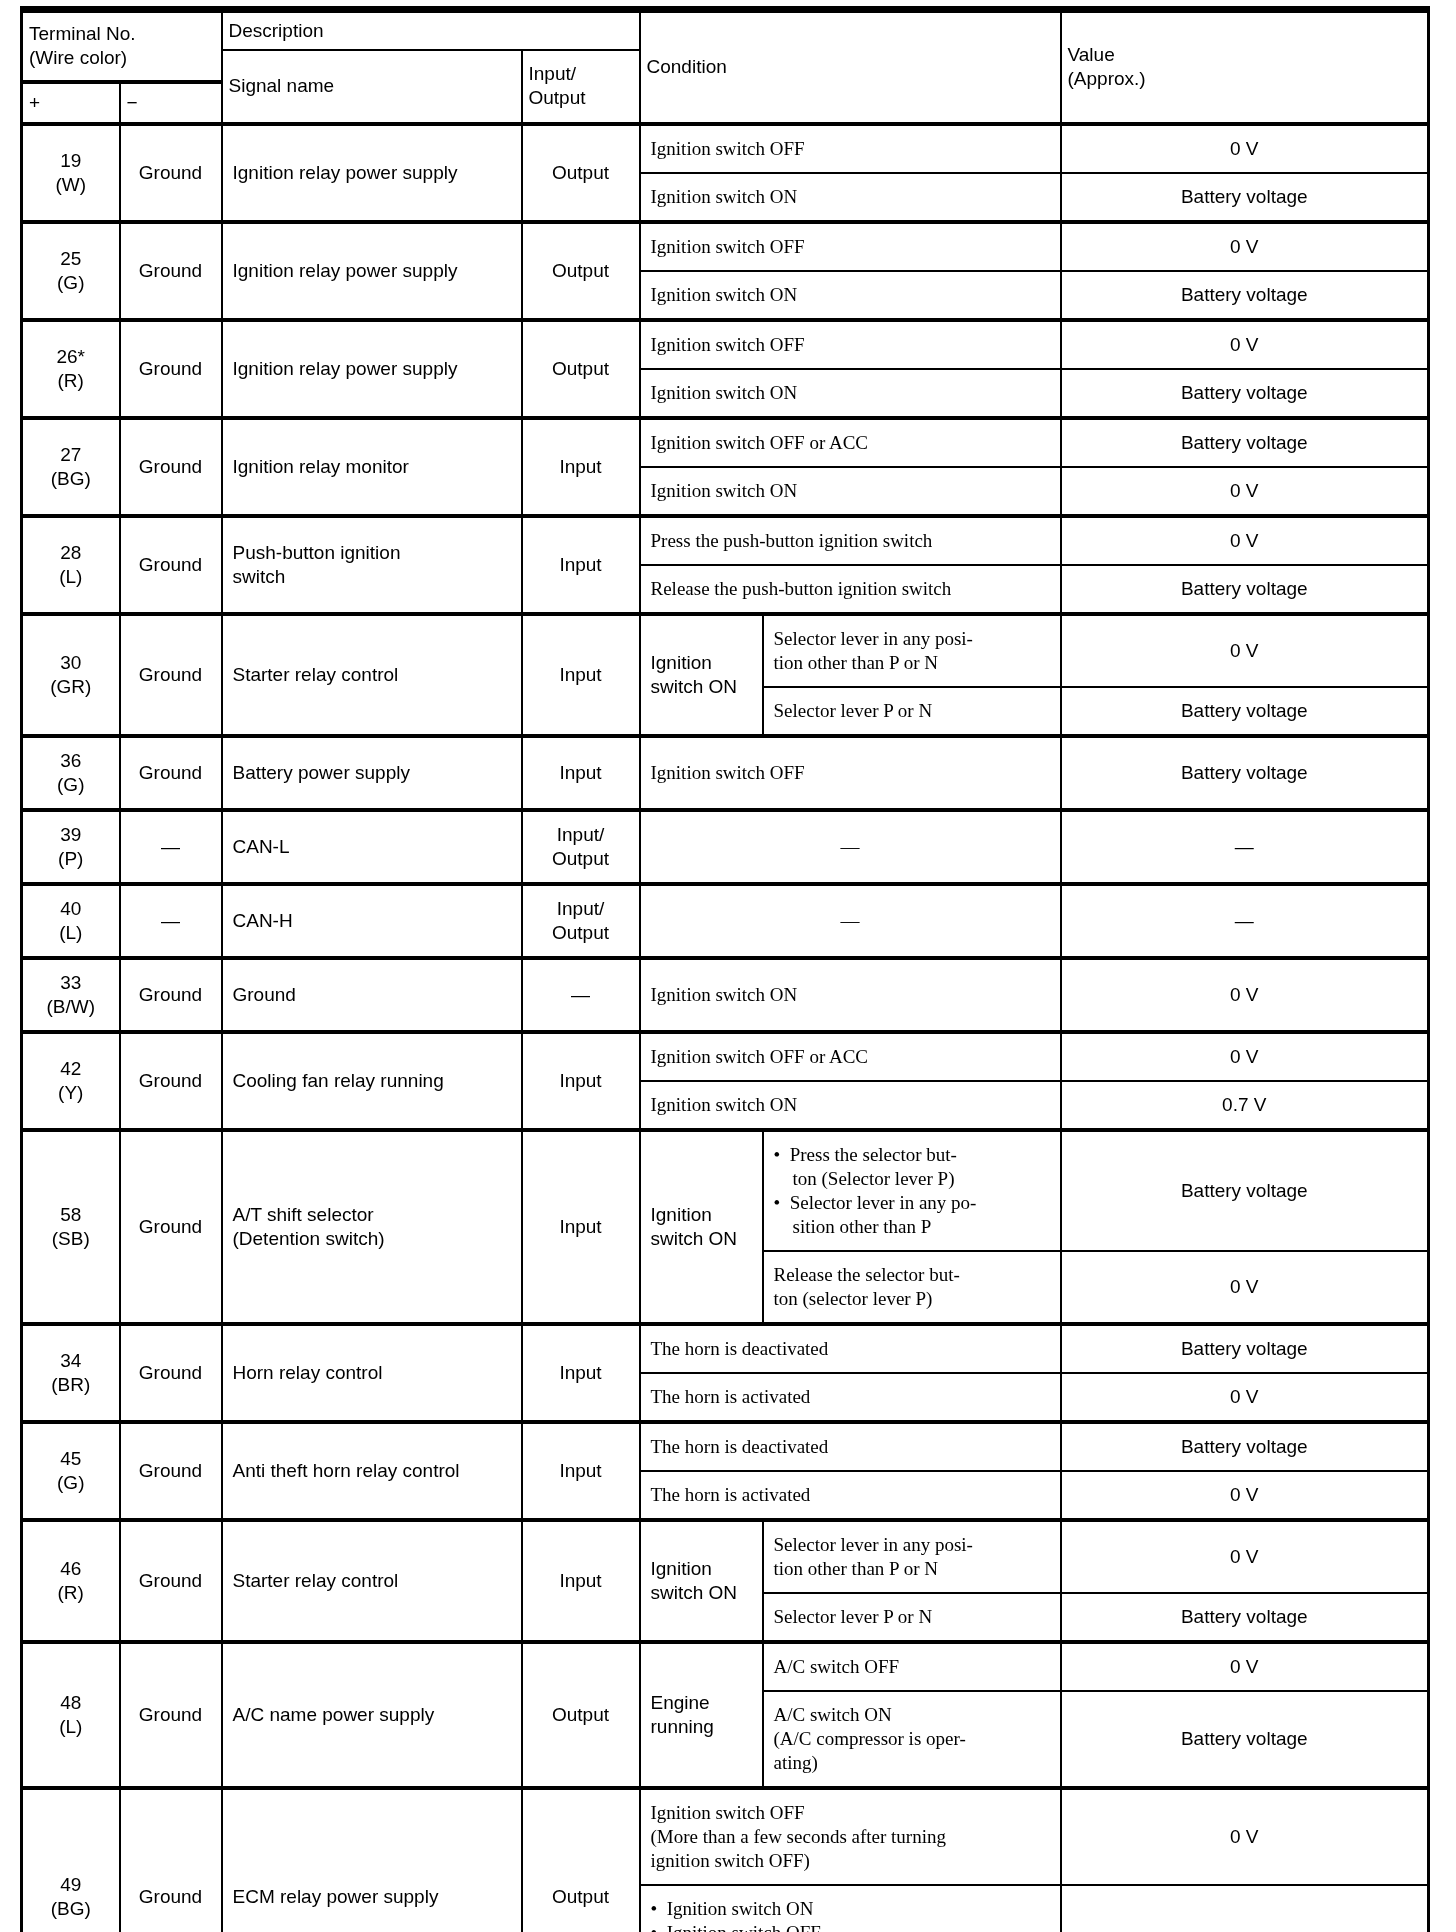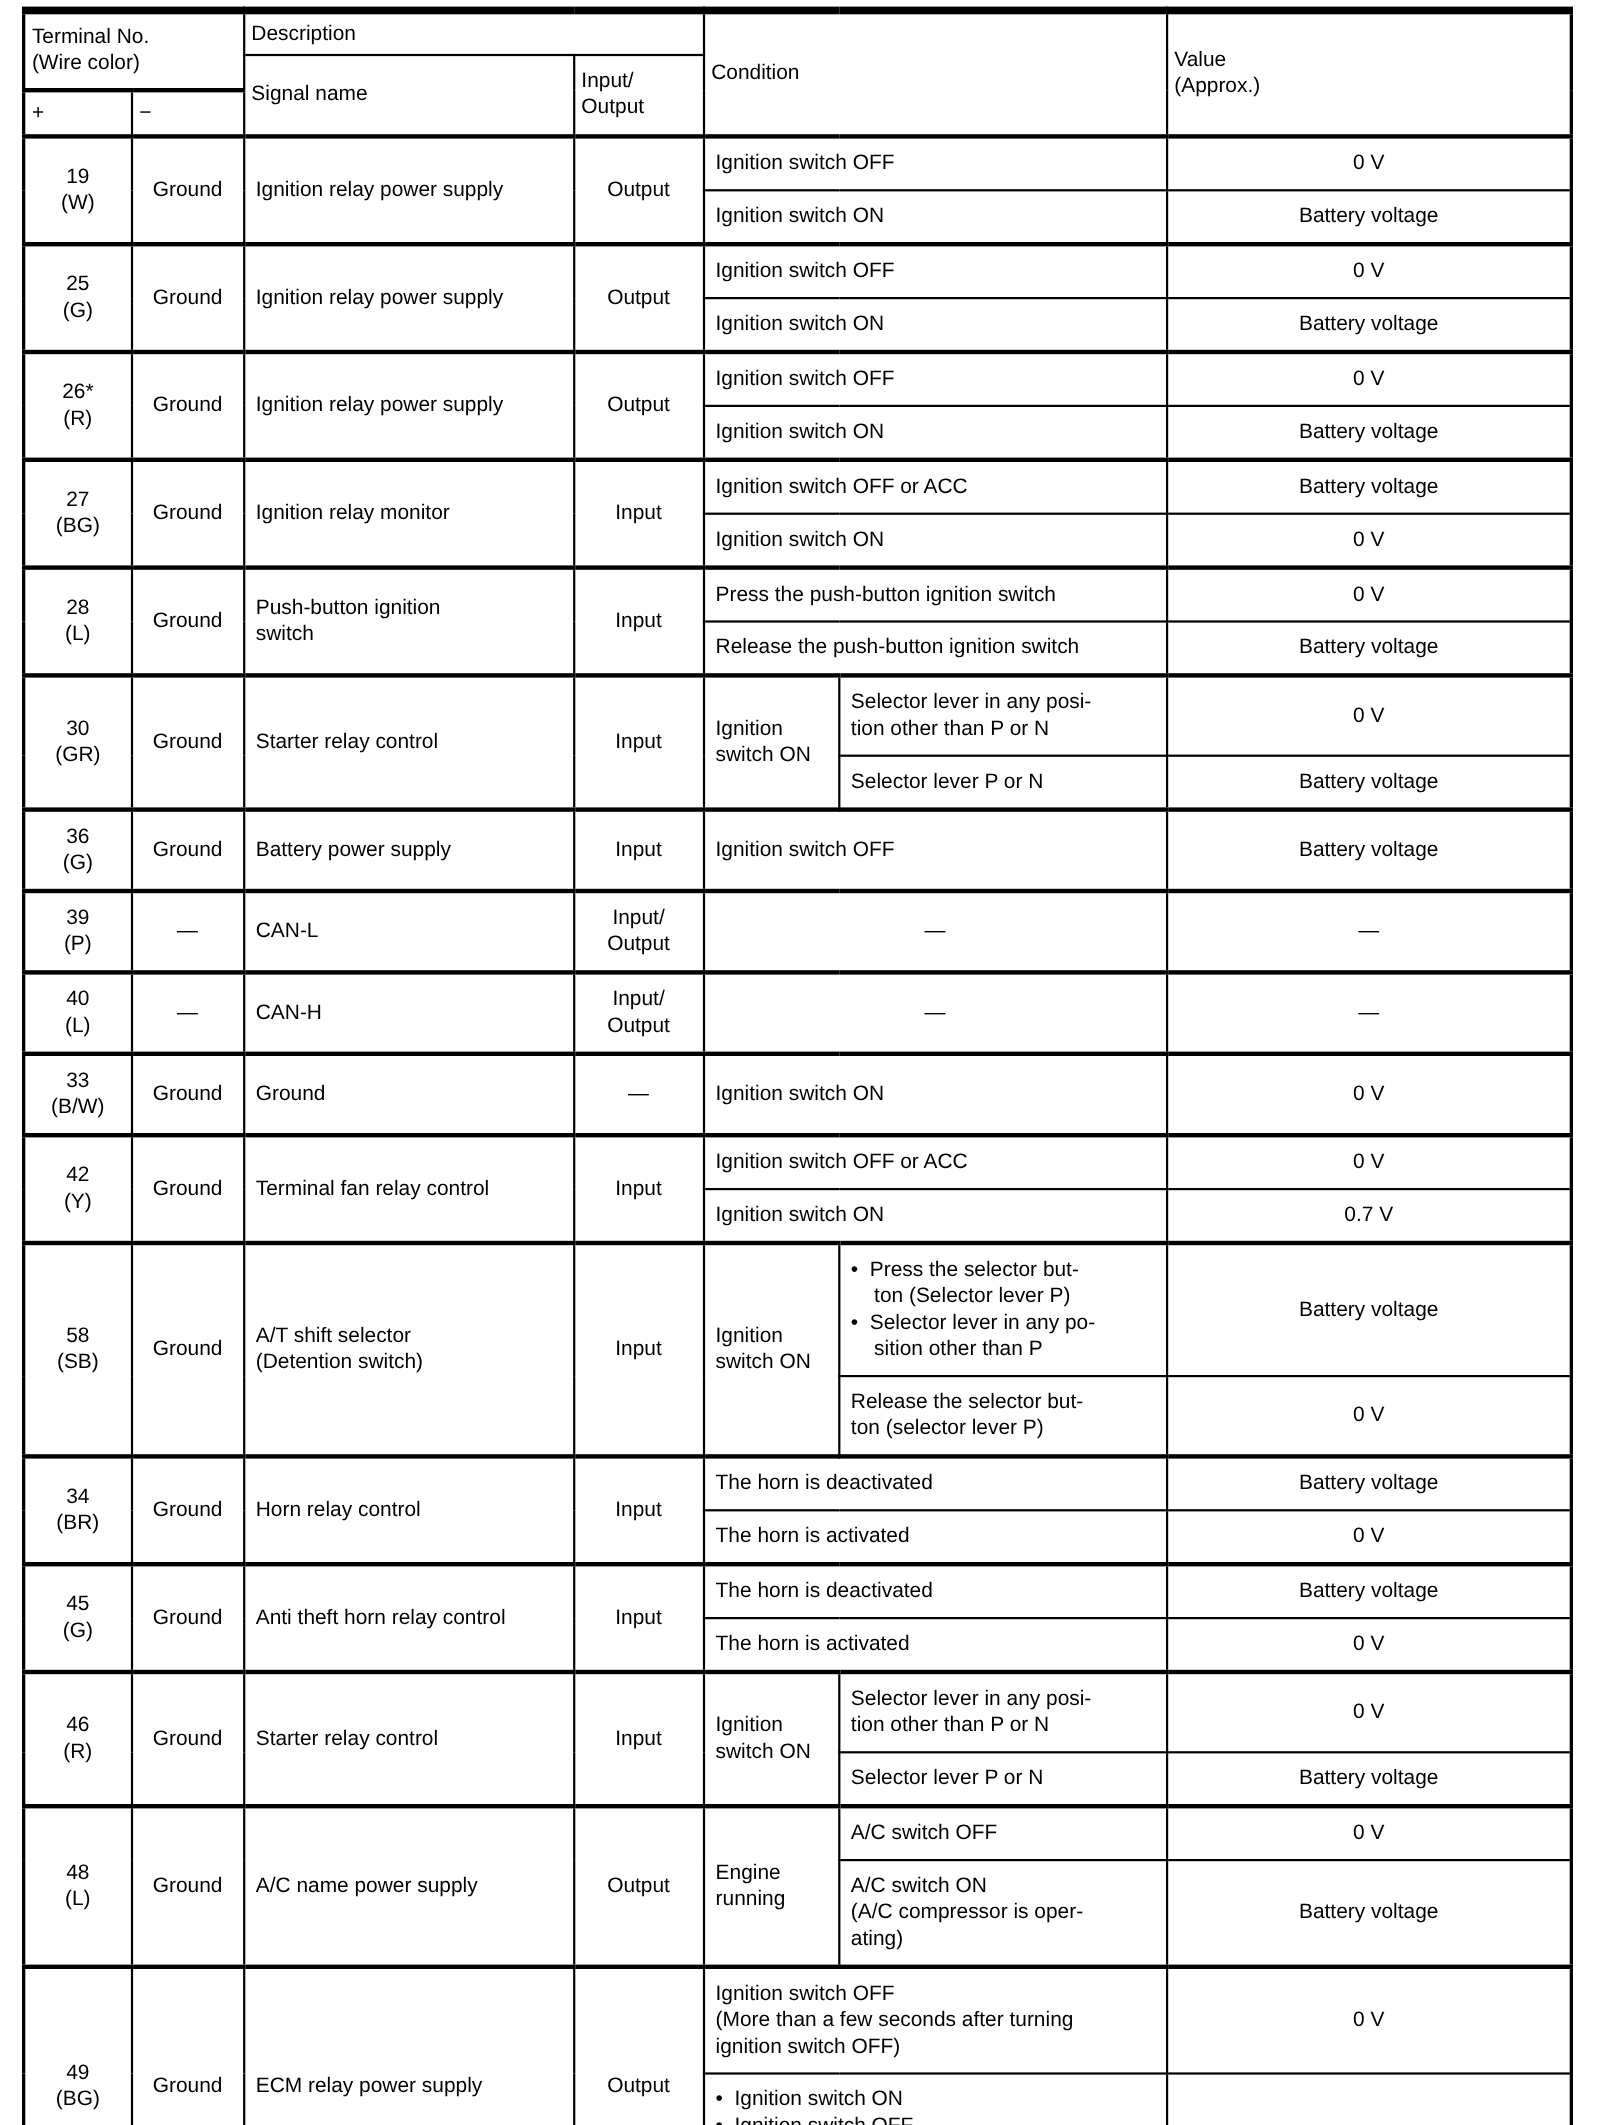--- a/index.html
+++ b/index.html
@@ -31,21 +31,21 @@
     font-weight: normal;
     vertical-align: middle;
     padding: 11px 10px;
     box-sizing: border-box;
     overflow: hidden;
   }
   .ref-table th { text-align: left; }
   .center { text-align: center; }
   .left { text-align: left; padding-left: 13px; }
   .pre { white-space: pre-line; }
-  .prewrap { white-space: pre-wrap; }
+  .prewrap { white-space: pre-wrap; font-family: Liberation Serif, serif; }
   tr.group-start > td { border-top-width: 4px; }
   tr.hr1 { height: 40px; }
   tr.hr2 { height: 32px; }
   tr.hr3 { height: 42px; }
   tr.hr3 th { border-top-width: 4px; }
   tr.hr1 th, tr.hr2 th, tr.hr3 th { padding: 4px 6px; }
 </style>
 </head>
 <body>
 
@@ -196,21 +196,21 @@
           <td class="center">Ground</td>
           <td class="left pre">Ground</td>
           <td class="center pre">—</td>
           <td class="prewrap left" colspan="2">Ignition switch ON</td>
           <td class="center">0 V</td>
         </tr>
         <tr class="group-start">
           <td class="center pre" rowspan="2">42
 (Y)</td>
           <td class="center" rowspan="2">Ground</td>
-          <td class="left pre" rowspan="2">Terminal fan relay control</td>
+          <td class="left pre" rowspan="2">Cooling fan relay running</td>
           <td class="center pre" rowspan="2">Input</td>
           <td class="prewrap left" colspan="2">Ignition switch OFF or ACC</td>
           <td class="center">0 V</td>
         </tr>
         <tr>
           <td class="prewrap left" colspan="2">Ignition switch ON</td>
           <td class="center">0.7 V</td>
         </tr>
         <tr class="group-start">
           <td class="center pre" rowspan="2">58

